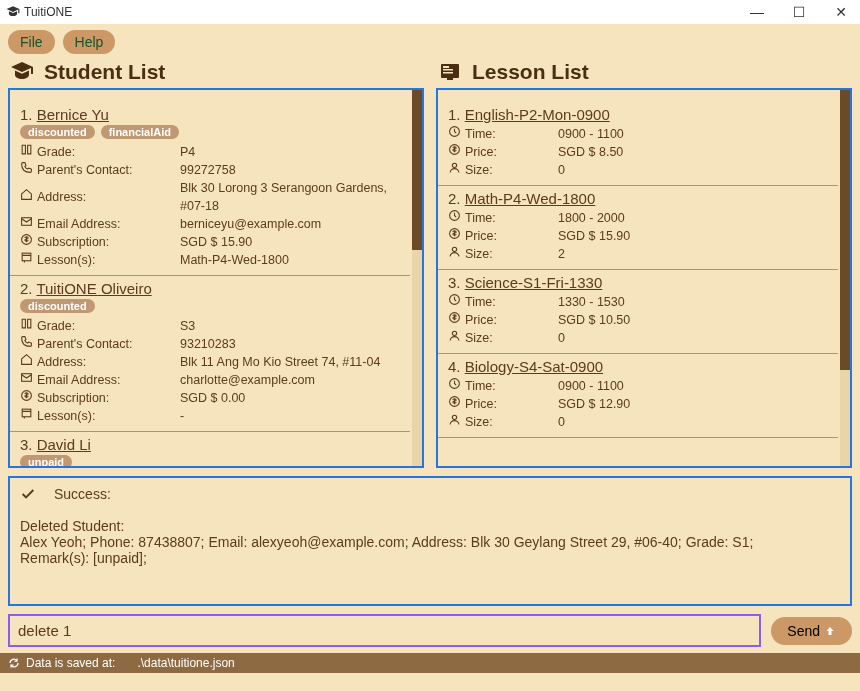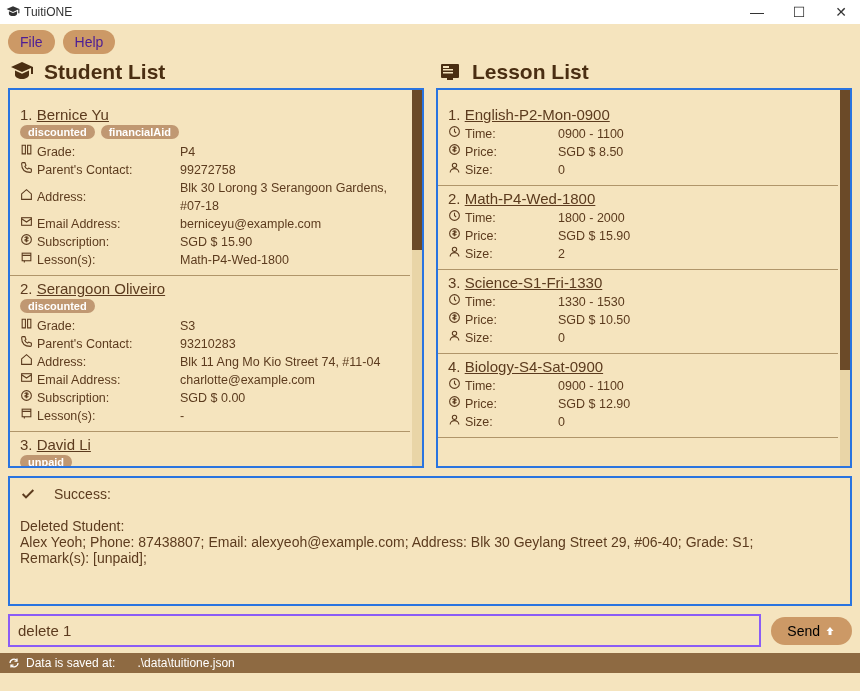--- a/index.html
+++ b/index.html
@@ -7,21 +7,21 @@
   body { width: 860px; height: 691px; background: #f5e4be; display: flex; flex-direction: column; overflow: hidden; }
 
   
   .titlebar { height: 24px; background: #fff; display: flex; align-items: center; padding: 0 6px; font-size: 12px; color: #333; }
   .titlebar .app-title { display: flex; align-items: center; gap: 4px; }
   .titlebar .win-controls { margin-left: auto; display: flex; gap: 16px; font-size: 14px; }
   .titlebar .win-controls span { width: 26px; text-align: center; }
 
   
   .menubar { height: 36px; display: flex; align-items: center; gap: 8px; padding: 0 8px; }
-  .menubtn { background: #cc9966; color: #4c1d95; border-radius: 14px; padding: 4px 12px; font-size: 14px; cursor: pointer; }
+  .menubtn { background: #cc9966; color: #14532d; border-radius: 14px; padding: 4px 12px; font-size: 14px; cursor: pointer; }
 
   
   .main { display: flex; gap: 12px; padding: 0 8px 4px 8px; height: 412px; }
   .panel { flex: 1; display: flex; flex-direction: column; min-width: 0; }
   .panel-header { display: flex; align-items: center; gap: 8px; padding-bottom: 4px; }
   .panel-title { font-size: 21px; font-weight: bold; color: #4a2e12; }
   .icon-box { width: 28px; height: 24px; color: #4a2e12; }
 
   .listbox { flex: 1; border: 2px solid #2a74e0; background: #f5e4be; overflow: hidden; position: relative; }
   .list-inner { position: absolute; inset: 0; overflow: hidden; padding-right: 12px; }
@@ -143,21 +143,21 @@
                 <span><svg class="mini-ico" viewBox="0 0 24 24" fill="none" stroke="currentColor" stroke-width="2">
                     <rect x="4" y="4" width="16" height="14"></rect>
                     <path d="M4 8h16M8 18v3"></path>
                   </svg></span>
                 <span>Lesson(s):</span>
               </span>
               <span class="val">Math-P4-Wed-1800</span>
             </div>
           </div>
           <div class="card">
-            <div class="card-title"><span class="card-index">2.</span>  <span class="card-name">Serangoon Oliveiro</span></div>
+            <div class="card-title"><span class="card-index">2.</span>  <span class="card-name">TuitiONE Oliveiro</span></div>
             <div class="tags">
               <span class="tag">discounted</span>
             </div>
             <div class="row">
               <span class="lab">
                 <span><svg class="mini-ico" viewBox="0 0 24 24" fill="none" stroke="currentColor" stroke-width="2">
                     <path d="M4 4h6v16H4zM14 4h6v16h-6zM10 4v16"></path>
                   </svg></span>
                 <span>Grade:</span>
               </span>

